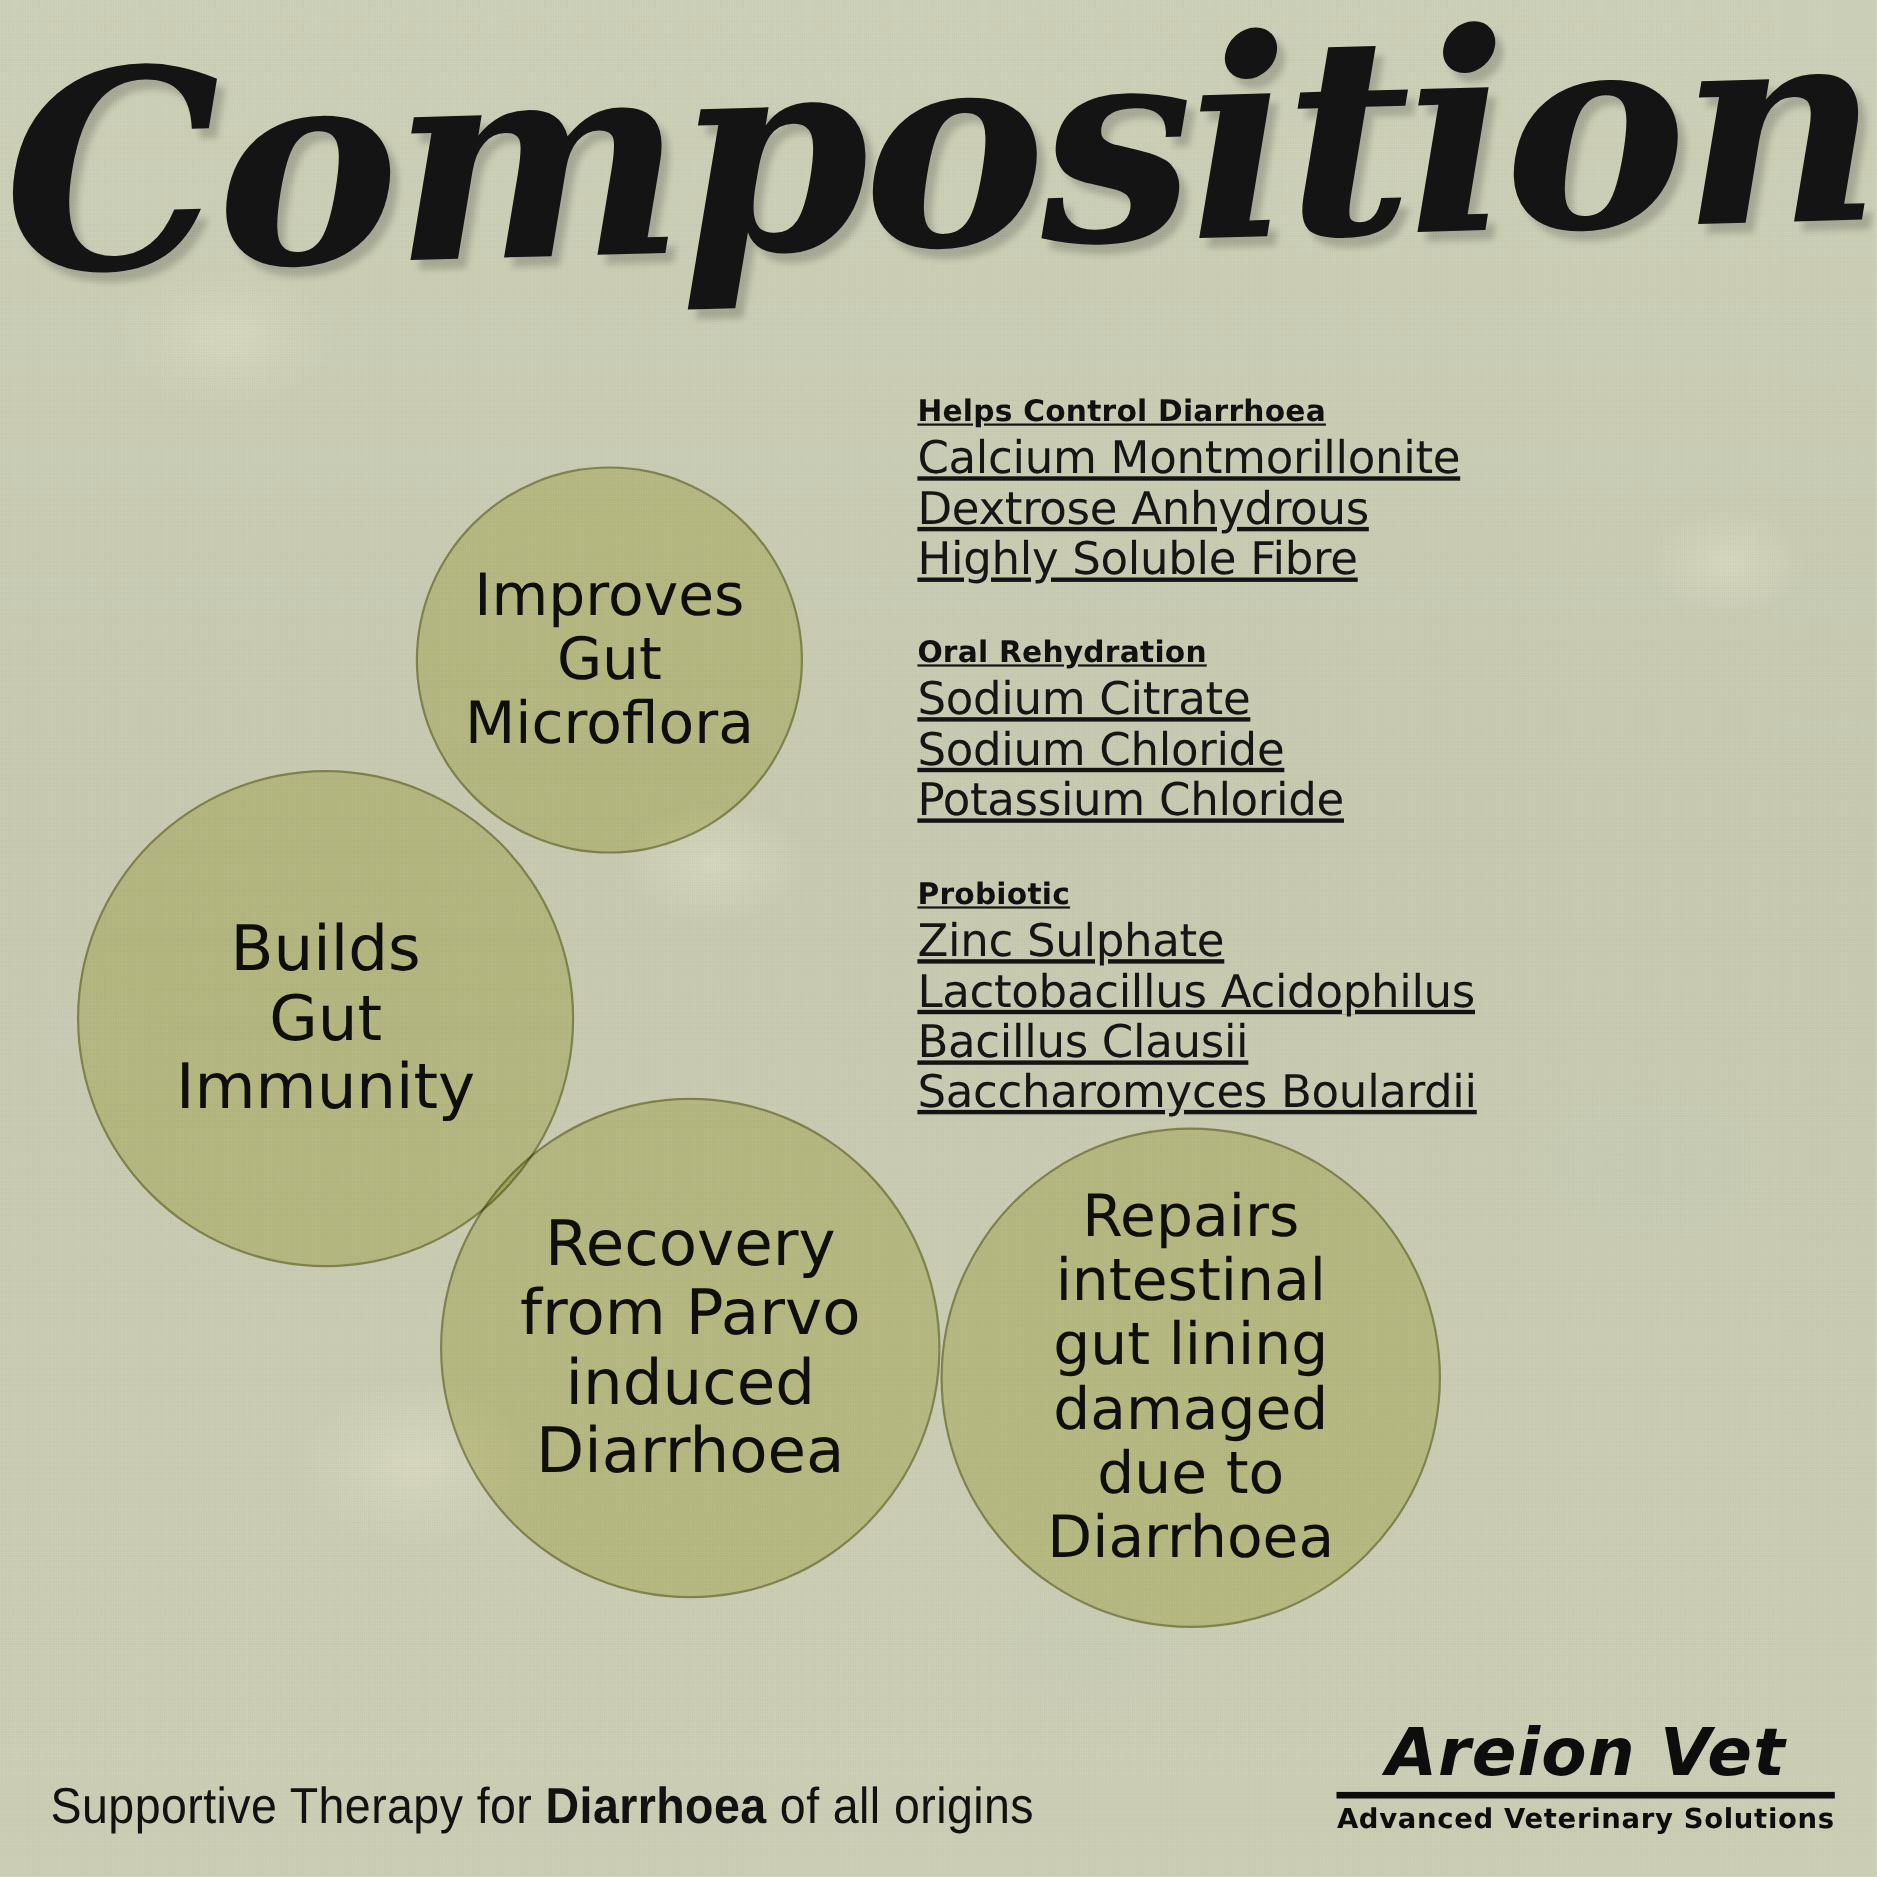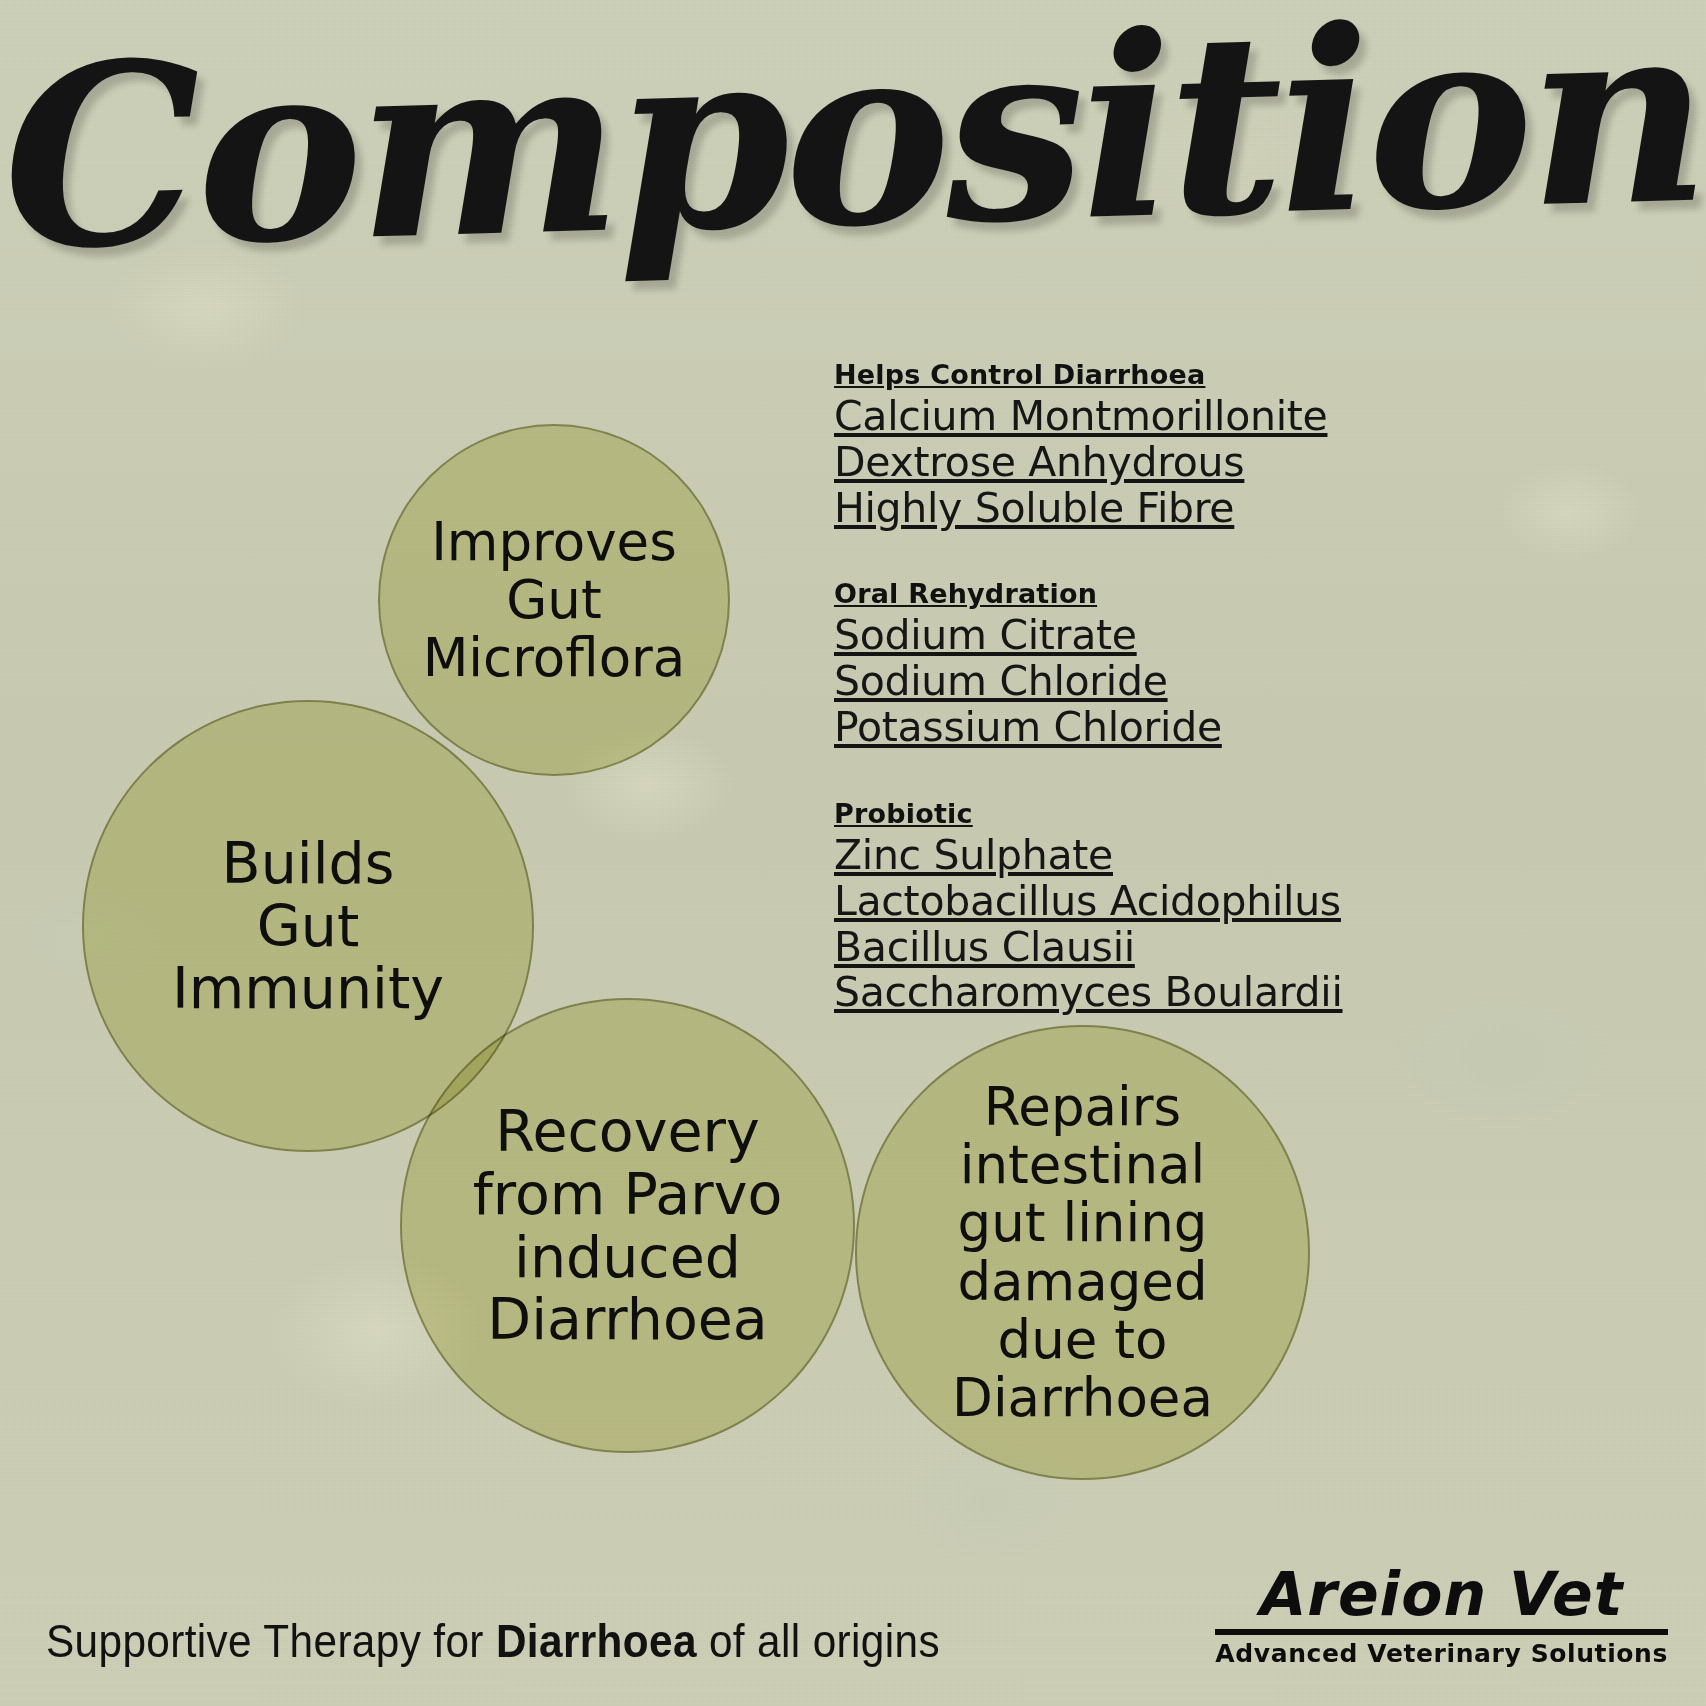--- a/index.html
+++ b/index.html
@@ -61,21 +61,21 @@
     text-align:center;color:#121212;
     font-family:"DejaVu Sans", sans-serif;
     font-weight:400;line-height:1.1;
     mix-blend-mode:normal;
     padding:0 10px;
   }
 
   #c-microflora{ left:378px; top:424px; width:352px; height:352px; }
   #c-microflora .ctext{ font-size:53px; }
 
-  #c-immunity{  left:82px;  top:700px; width:452px; height:452px;align-items:center; }
+  #c-immunity{  left:70px;  top:700px; width:452px; height:452px;align-items:center; }
   #c-immunity .ctext{ font-size:57px; }
 
   #c-parvo{     left:400px; top:998px; width:455px; height:455px; }
   #c-parvo .ctext{ font-size:57px; }
 
   #c-repairs{   left:855px; top:1025px; width:455px; height:455px; }
   #c-repairs .ctext{ font-size:53px; }
 
   
   #ingredients{

